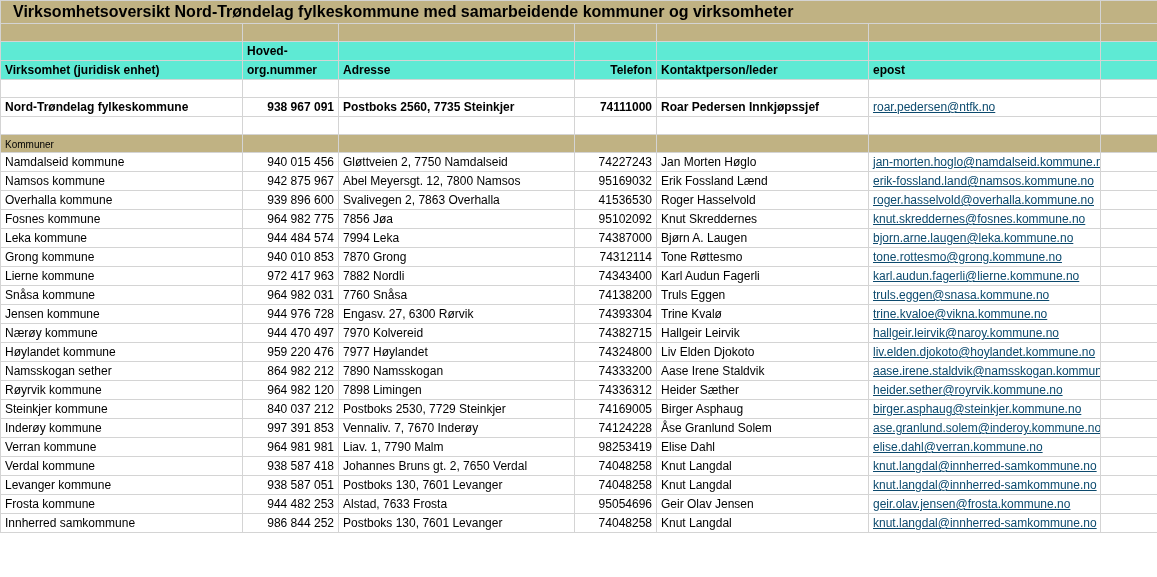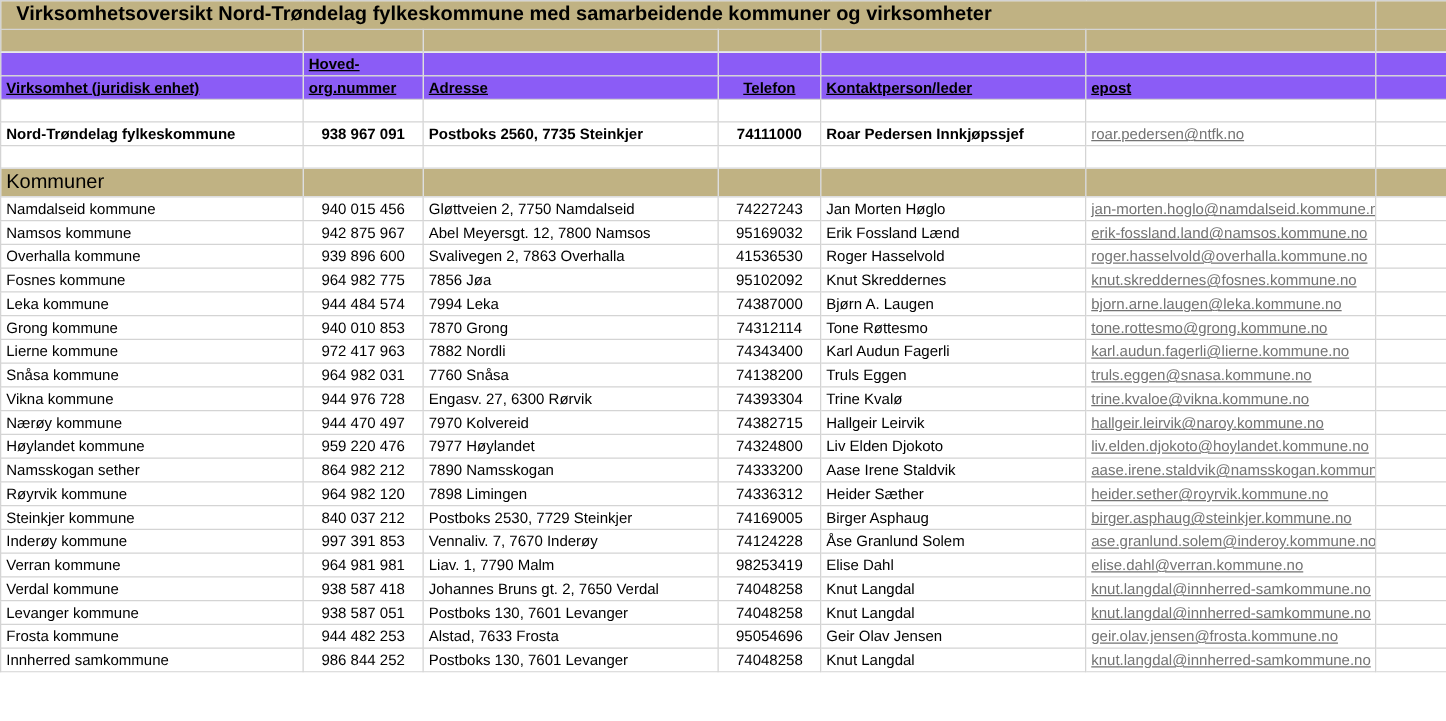--- a/index.html
+++ b/index.html
@@ -25,42 +25,41 @@
     white-space: nowrap;
   }
   .title-row td {
     background: #c0b283;
     font-weight: bold;
     font-size: 16px;
     height: 22px;
     padding-left: 12px;
   }
   .header-row td {
-    background: #8b5cf6;
+    background: #5eead4;
     font-weight: bold;
     vertical-align: top;
-    text-decoration: underline;
   }
   .blank-row td {
     background: #c0b283;
     height: 18px;
   }
   .section-row td {
     background: #c0b283;
     font-weight: normal;
-    font-size: 16px;
+    font-size: 10px;
   }
   .bold-row td {
     font-weight: bold;
   }
   .num {
-    text-align: center;
+    text-align: right;
   }
   a.email {
-    color: #737373;
+    color: #0c4a6e;
     text-decoration: underline;
   }
   col.c1 { width: 242px; }
   col.c2 { width: 96px;  }
   col.c3 { width: 236px; }
   col.c4 { width: 82px;  }
   col.c5 { width: 212px; }
   col.c6 { width: 232px; }
   col.c7 { width: 57px;  }
 </style>
@@ -213,21 +212,21 @@
       <tr>
         <td>Snåsa kommune</td>
         <td class="num">964 982 031</td>
         <td>7760 Snåsa</td>
         <td class="num">74138200</td>
         <td>Truls Eggen</td>
         <td><a class="email" href="#">truls.eggen@snasa.kommune.no</a></td>
         <td></td>
       </tr>
       <tr>
-        <td>Vikna kommune</td>
+        <td>Jensen kommune</td>
         <td class="num">944 976 728</td>
         <td>Engasv. 27, 6300 Rørvik</td>
         <td class="num">74393304</td>
         <td>Trine Kvalø</td>
         <td><a class="email" href="#">trine.kvaloe@vikna.kommune.no</a></td>
         <td></td>
       </tr>
       <tr>
         <td>Nærøy kommune</td>
         <td class="num">944 470 497</td>

